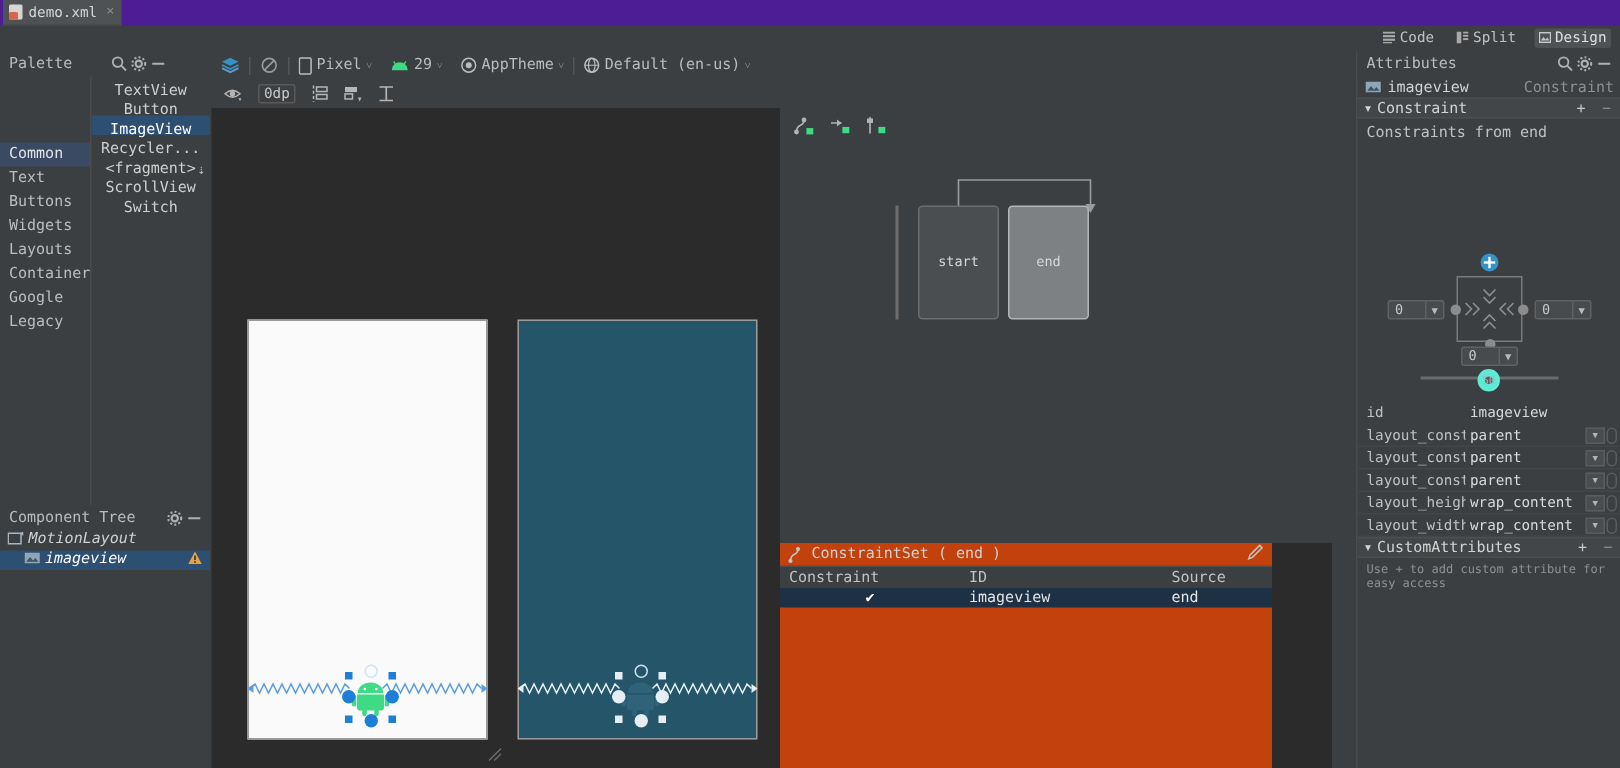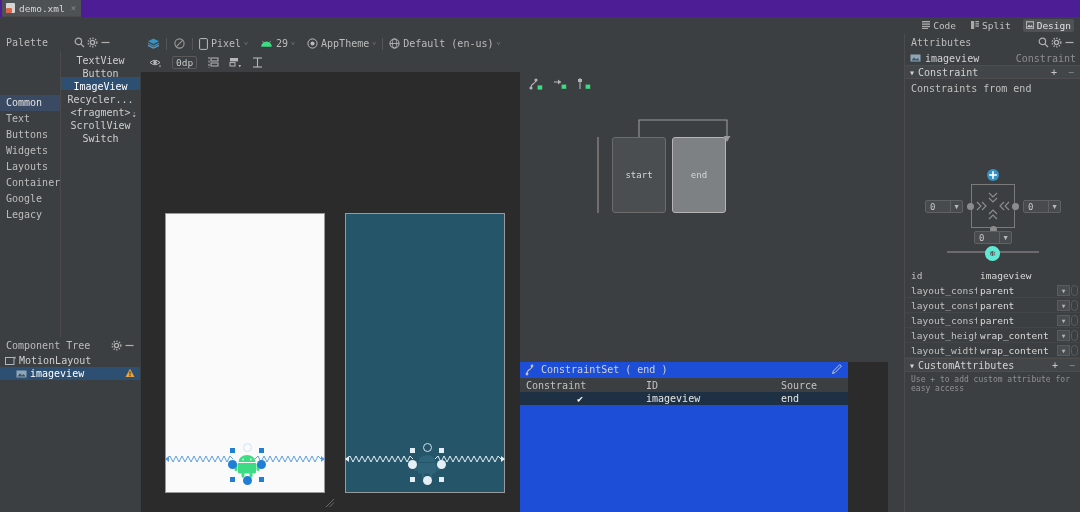--- a/index.html
+++ b/index.html
@@ -74,21 +74,21 @@
   .palitem {
     height:13px; display:flex; align-items:center; gap:4px;
     padding-left:0; font-size:10px; color:#cfcfcf;flex-direction:column;
   }
   .palitem.sel { background:#2d4f72; color:#ffffff; }
   .palitem .dl { margin-left:auto; margin-right:3px; color:#b7b7b7; font-size:9px; }
 
   
   .comptree { position:absolute; left:0; top:337px; width:140px; height:175px; background:#3c3f41; }
   .ctbody { position:absolute; left:0; top:17px; width:140px; }
-  .ctrow { height:13px; display:flex; align-items:center; gap:3px; padding-left:5px; font-size:10px; color:#cfcfcf; }
+  .ctrow { height:13px; display:flex; align-items:flex-start; gap:3px; padding-left:5px; font-size:10px; color:#cfcfcf;font-style:italic; }
   .ctrow.child { padding-left:16px; }
   .ctrow.sel { background:#2d4f72; color:#ffffff; }
   .ctrow .warn { margin-left:auto; margin-right:5px; }
 
   
   .surface { position:absolute; left:141px; top:72px; width:747px; height:440px; background:#2b2b2b; }
   .device {
     position:absolute; border:1px solid #9a9a9a;
   }
   .device.light { left:24px; top:141px; width:160px; height:280px; background:#fafafa; }
@@ -107,21 +107,21 @@
     display:flex; align-items:center; justify-content:center;
     font-size:9px; color:#d6d6d6; text-align:center; line-height:11px;
   }
   .mbox.layout { left:14px; top:65px; width:52px; height:76px; background:#4c5052; }
   .mbox.layout .caphdr { position:absolute; left:0; top:0; right:0; height:20px; background:#75797b; border-radius:2px 2px 0 0; }
   .mbox.start { left:92px; top:65px; width:54px; height:76px; background:#4a4e50; }
   .mbox.end   { left:152px; top:65px; width:54px; height:76px; background:#7d8183; border:1px solid #b5b5b5; }
   .mdivider { position:absolute; left:77px; top:65px; width:2px; height:76px; background:#6e6e6e; }
 
   
-  .cstable { position:absolute; left:520px; top:362px; width:328px; height:150px; background:#1d4ed8; }
+  .cstable { position:absolute; left:520px; top:362px; width:328px; height:150px; background:#c2410c; }
   .cshdr { height:16px; display:flex; align-items:center; gap:4px; padding:0 5px; font-size:10px; color:#d2d2d2; border-bottom:1px solid #4f4f4f; }
   .cshdr .pencil { margin-left:auto; }
   .cscols { height:14px; display:flex; align-items:center; font-size:10px; color:#c2c2c2; background:#3c3f41; }
   .cscols > div, .csrow > div { padding-left:6px; }
   .c1 { width:120px; text-align:left; }
   .c2 { width:135px; }
   .c3 { flex:1; }
   .csrow { height:13px; display:flex; align-items:center; font-size:10px; color:#e4e4e4; background:#1d3044; }
   .csrow .chk { width:120px; text-align:center; padding:0; color:#ffffff; }
 

